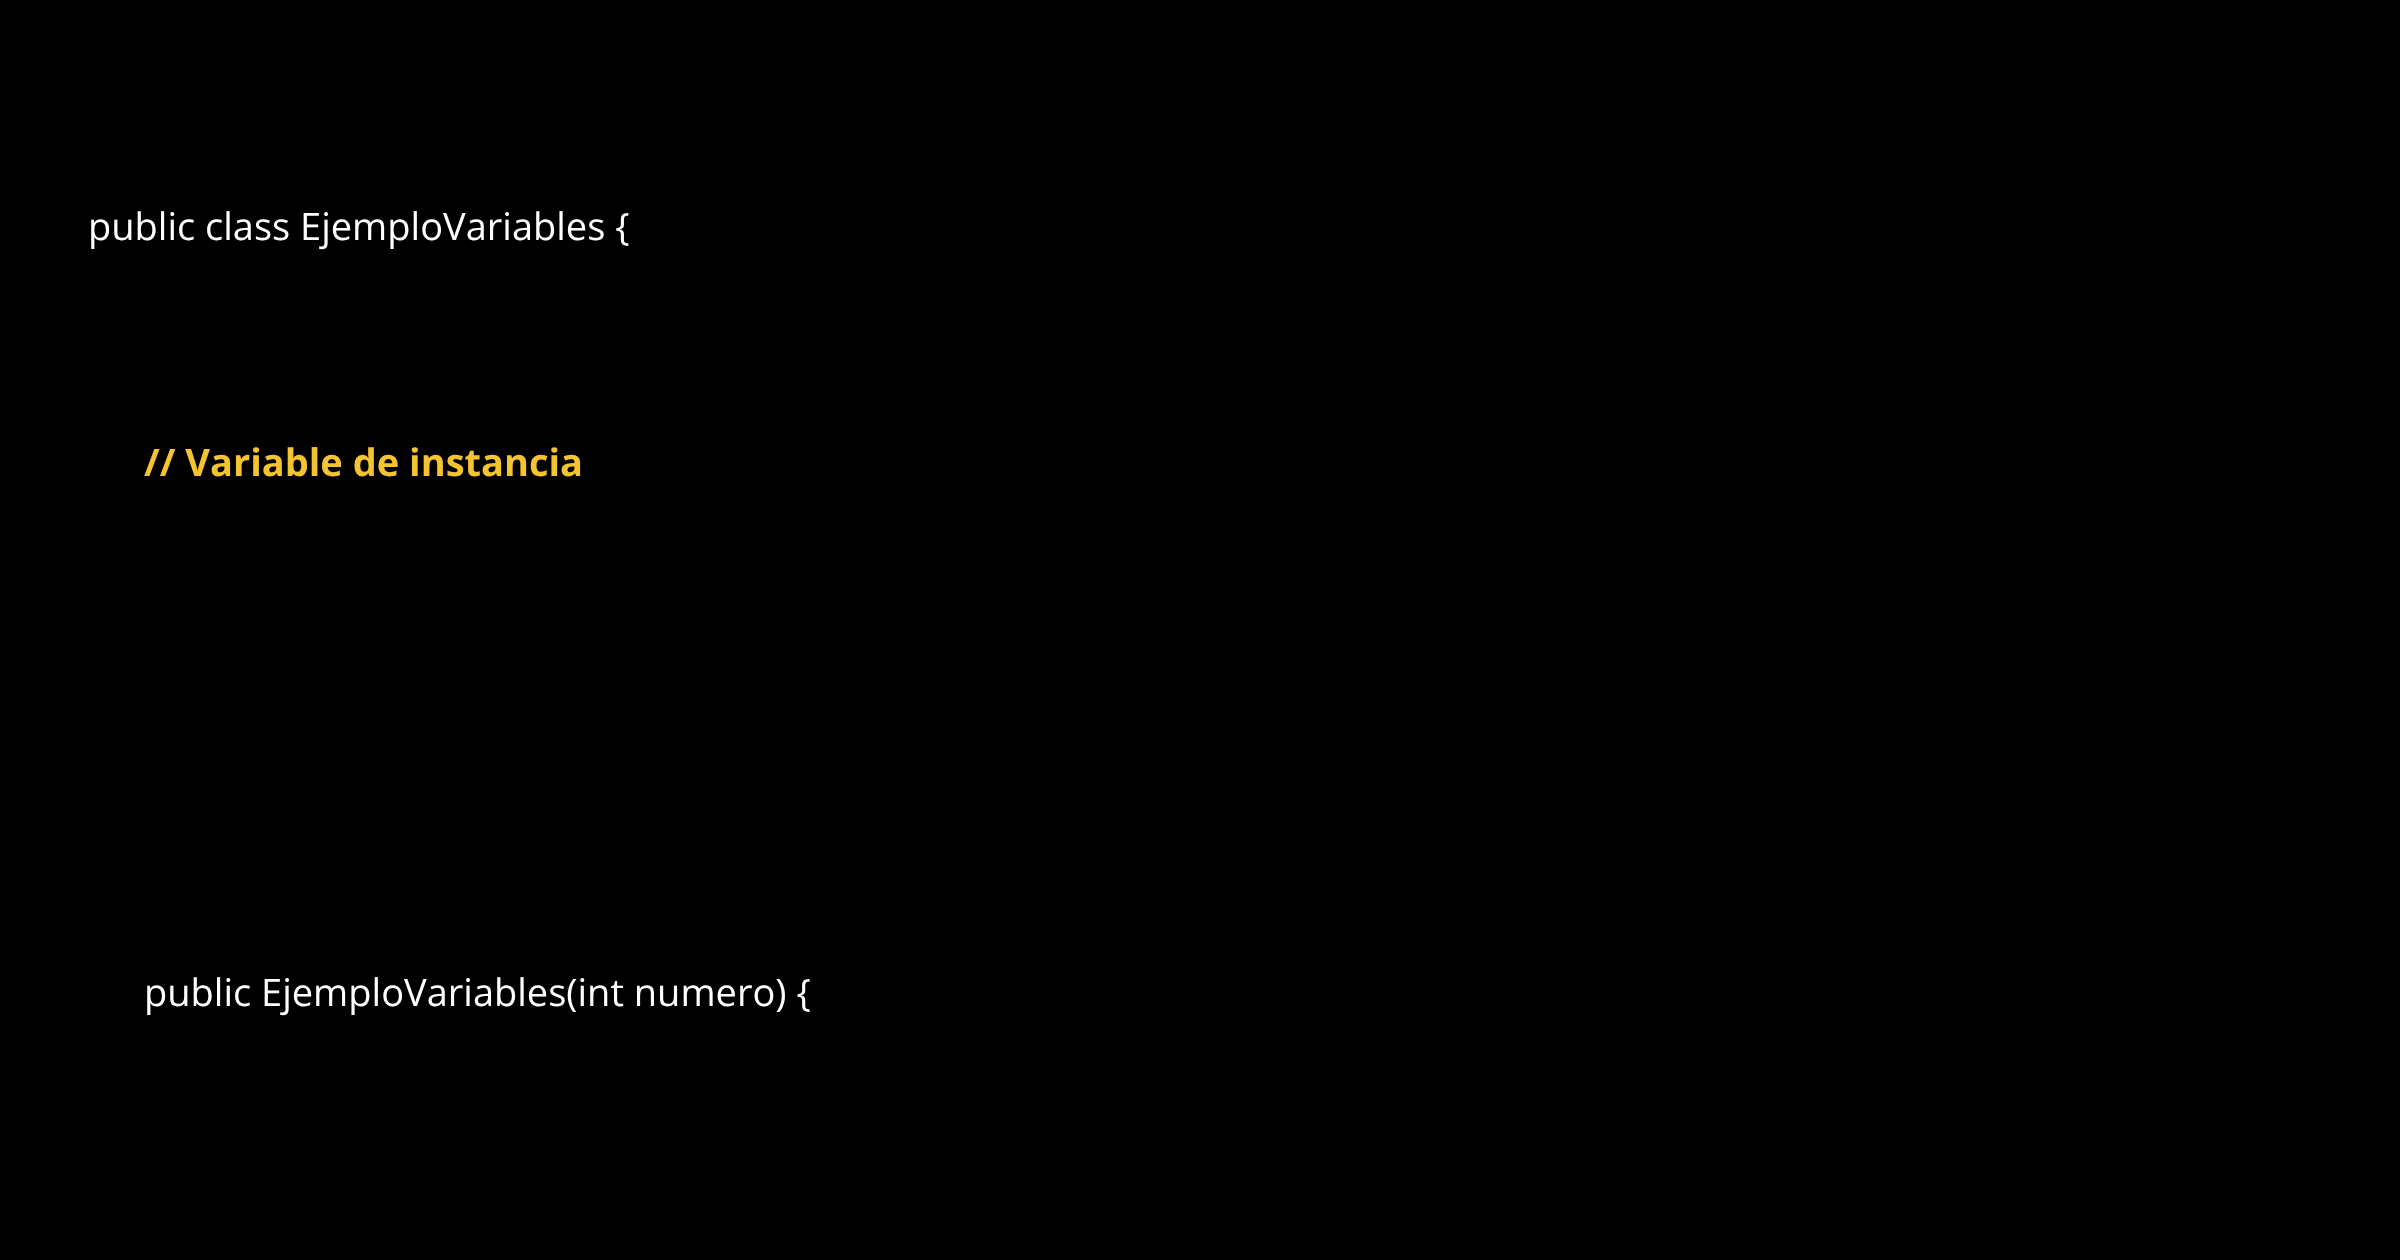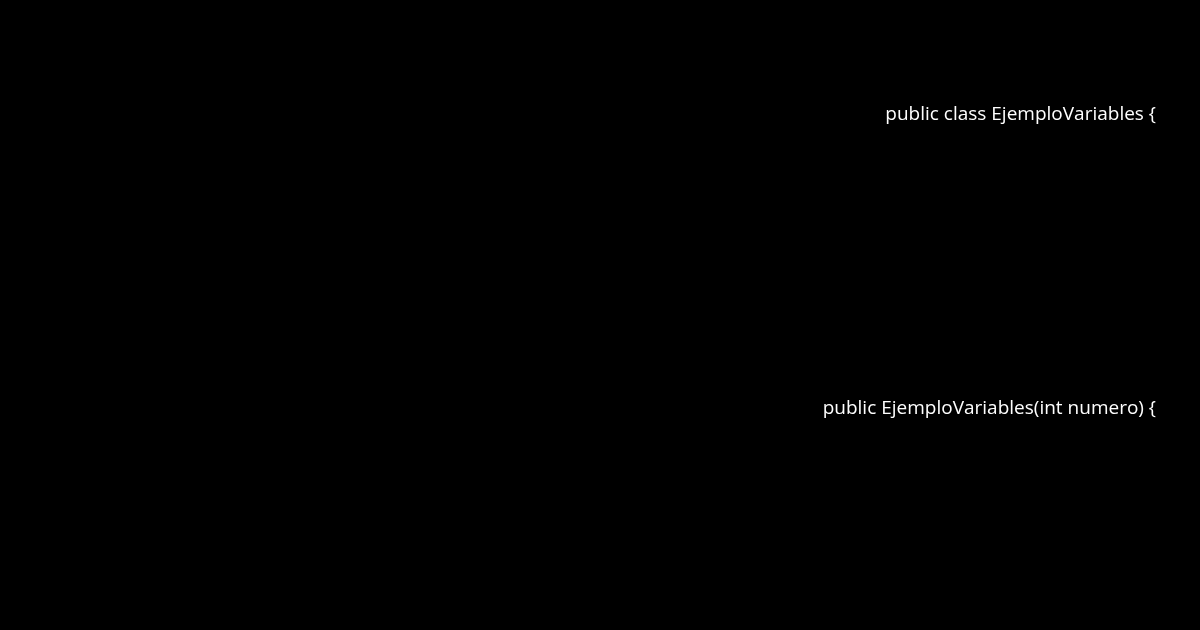--- a/index.html
+++ b/index.html
@@ -15,30 +15,31 @@
       overflow: hidden;
     }
     .code-block {
       white-space: pre;
     }
     .indent-1 { padding-left: 28px; }
     .highlight {
       color: #f4c430;
       font-weight: 700;
     }
-    .normal { color: #ffffff; text-align: right; }
+    .normal { color: #ffffff; }
     .line { display: block; }
     .blank { height: 1.55em; }
   </style>
 </head>
 <body>
 
 <div class="code-block">
   <span class="line normal">public class EjemploVariables {</span>
 
+  <span class="line highlight indent-1">// Variable de instancia</span>
 
 
   <span class="line blank"></span>
 
   <span class="line normal indent-1">public EjemploVariables(int numero) {</span>
 
   
 
   
 

